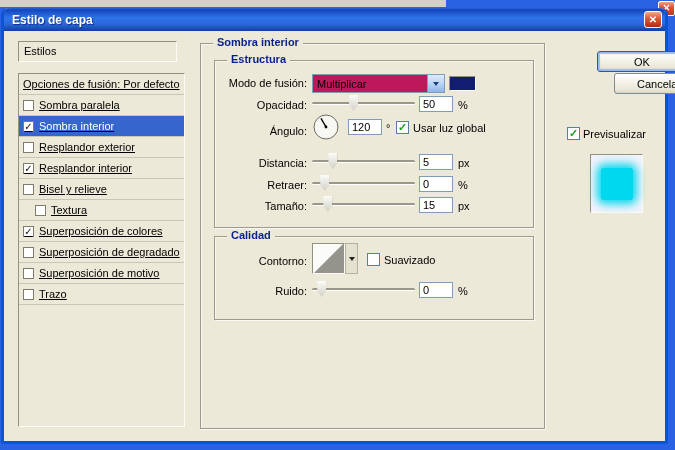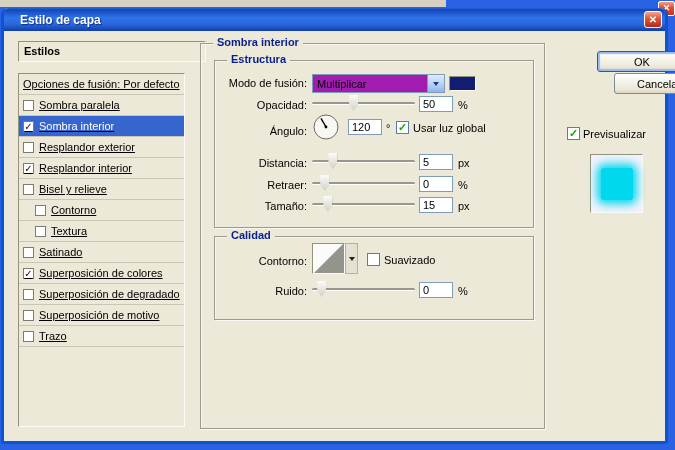--- a/index.html
+++ b/index.html
@@ -4,46 +4,46 @@
 <style>
   * { margin:0; padding:0; box-sizing:border-box; }
   html,body { width:675px; height:450px; overflow:hidden; }
   body { font-family:"Liberation Sans", sans-serif; font-size:11px; background:#2a62e4; position:relative; }
 
   .top-strip { position:absolute; left:0; top:0; width:446px; height:7px; background:#d4d0c2; }
   .bg-close { position:absolute; right:0; top:1px; width:17px; height:15px; background:linear-gradient(180deg,#f0a088,#de4c34 45%,#c03420); border:1px solid #fff; border-radius:2px; color:#fff; font-size:9px; font-weight:bold; text-align:center; line-height:12px; }
 
   .dialog { position:absolute; left:1px; top:8px; width:667px; height:436px; background:#ece9d8; border:3px solid #0c55d2; border-top:none; border-radius:7px 7px 3px 3px; }
   .titlebar { position:relative; height:23px; margin:-0px -0px 0 -0px; border-radius:5px 5px 0 0; background:linear-gradient(180deg,#2b63d8 0%, #1446bc 8%, #2e73e8 42%, #2a68dc 70%, #123da8 100%); display:flex; align-items:center; }
-  .title { color:#fff; font-size:12px; font-weight:bold; padding-left:16px; text-shadow:1px 1px 1px #0b2f8e; }
+  .title { color:#fff; font-size:12px; font-weight:bold; padding-left:8px; text-shadow:1px 1px 1px #0b2f8e; }
   .close-btn { position:absolute; right:3px; top:3px; width:18px; height:17px; background:linear-gradient(180deg,#f2a892,#e05a40 40%,#c63a22 80%,#aa2c14); border:1px solid #fff; border-radius:3px; color:#fff; font-size:10px; font-weight:bold; text-align:center; line-height:15px; }
 
   .content { position:relative; width:100%; height:407px; }
 
   
-  .estilos-box { position:absolute; left:14px; top:10px; width:188px; height:21px; background:#ece9d8; border:1px solid; border-color:#94917f #fcfbf7 #fcfbf7 #94917f; line-height:19px; padding-left:5px;font-weight:bold; }
+  .estilos-box { position:absolute; left:14px; top:10px; width:159px; height:21px; background:#ece9d8; border:1px solid; border-color:#94917f #fcfbf7 #fcfbf7 #94917f; line-height:19px; padding-left:5px; }
   .styles-list { position:absolute; left:14px; top:42px; width:167px; height:354px; background:#ece9d8; border:1px solid; border-color:#94917f #fcfbf7 #fcfbf7 #94917f; overflow:hidden;text-decoration:underline; }
   .list-row { height:21px; display:flex; align-items:center; border-bottom:1px solid #cac6b6; padding-left:4px; }
   .list-row.indent { padding-left:16px; }
   .list-row.selected { background:#3565cd; color:#fff; }
   .cb { width:11px; height:11px; background:#fff; border:1px solid #7e7c6c; margin-right:5px; font-size:10px; line-height:9px; text-align:center; color:#111; flex:0 0 auto; }
   .row-lbl { white-space:nowrap; }
 
   
   .main-panel { position:absolute; left:196px; top:12px; width:345px; height:386px; border:1px solid #9c9a8c; box-shadow:1px 1px 0 rgba(255,255,255,.75), inset 1px 1px 0 rgba(255,255,255,.6); }
   .legend { position:absolute; top:-8px; left:12px; background:#ece9d8; padding:0 4px; font-weight:bold; color:#0a1f8f; }
   .groupbox { position:absolute; border:1px solid #9c9a8c; box-shadow:1px 1px 0 rgba(255,255,255,.75), inset 1px 1px 0 rgba(255,255,255,.6); }
   .gb-structure { left:13px; top:16px; width:320px; height:168px; }
   .gb-quality  { left:13px; top:192px; width:320px; height:84px; }
 
   .lbl { position:absolute; left:0; width:92px; text-align:right; color:#000; }
   .unit { position:absolute; color:#000; }
   .valbox { position:absolute; width:34px; height:16px; background:#fff; border:1px solid #7f9db9; font-family:"Liberation Sans",sans-serif; font-size:11px; padding:0 3px; }
 
-  .dropdown { position:absolute; left:97px; top:13px; width:133px; height:19px; background:#a21caf; border:1px solid #7f9db9; display:flex; align-items:center; }
+  .dropdown { position:absolute; left:97px; top:13px; width:133px; height:19px; background:#be185d; border:1px solid #7f9db9; display:flex; align-items:center; }
   .dd-text { flex:1; padding-left:4px; }
   .dd-btn { width:17px; height:100%; background:linear-gradient(180deg,#dcebfd,#bcd4f4 50%,#8eb4ec); border-left:1px solid #7f9db9; display:flex; align-items:center; justify-content:center; }
   .tri-down { width:0; height:0; border-left:3px solid transparent; border-right:3px solid transparent; border-top:4px solid #1c3f7c; }
 
   .swatch { position:absolute; left:234px; top:15px; width:27px; height:15px; border:1px solid; border-color:#94917f #fcfbf7 #fcfbf7 #94917f; }
 
   .slider { position:absolute; width:103px; height:16px; }
   .track { position:absolute; left:0; right:0; top:7px; height:3px; background:#9a9689; border-bottom:1px solid #fff; border-radius:2px; }
   .thumb { position:absolute; top:0; width:9px; height:16px; background:linear-gradient(180deg,#fbfbf9,#d2d1c6); clip-path:polygon(0 0,100% 0,100% 62%,50% 100%,0 62%); filter:drop-shadow(0 0 1px #6e6e62); }
 
@@ -100,29 +100,21 @@
         <div class="list-row">
           <span class="cb">✓</span>
           <span class="row-lbl">Resplandor interior</span>
         </div>
         <div class="list-row">
           <span class="cb"></span>
           <span class="row-lbl">Bisel y relieve</span>
         </div>
         <div class="list-row indent">
           <span class="cb"></span>
-          <span class="row-lbl">Contorno</span>
-        </div>
-        <div class="list-row indent">
-          <span class="cb"></span>
           <span class="row-lbl">Textura</span>
-        </div>
-        <div class="list-row">
-          <span class="cb"></span>
-          <span class="row-lbl">Satinado</span>
         </div>
         <div class="list-row">
           <span class="cb">✓</span>
           <span class="row-lbl">Superposición de colores</span>
         </div>
         <div class="list-row">
           <span class="cb"></span>
           <span class="row-lbl">Superposición de degradado</span>
         </div>
         <div class="list-row">

